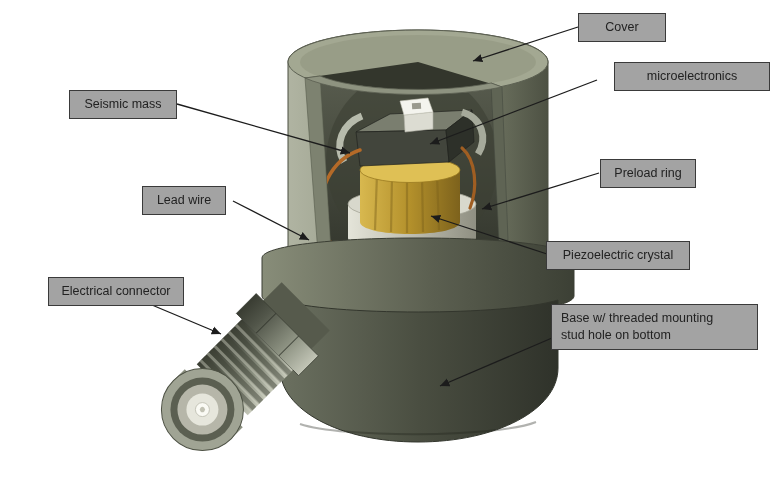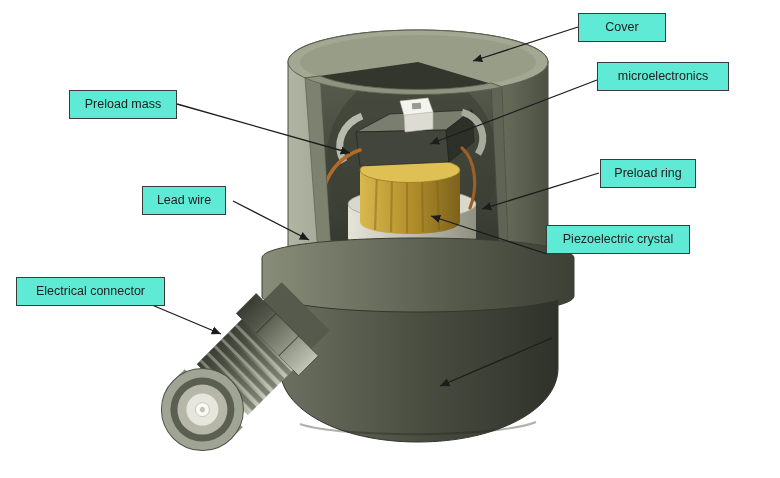--- a/index.html
+++ b/index.html
@@ -2,21 +2,21 @@
 <html><head>
 <meta charset="utf-8">
 <style>
   html,body{margin:0;padding:0;background:#ffffff;}
   .stage{
     position:relative;width:780px;height:478px;background:#ffffff;
     font-family:"Liberation Sans", sans-serif;overflow:hidden;
   }
   .stage svg{position:absolute;left:0;top:0;}
   .label{
-    position:absolute;box-sizing:border-box;background:#5eead4;
+    position:absolute;box-sizing:border-box;background:#a3a3a3;
     border:1px solid #3a3a3a;color:#222;font-size:12.5px;line-height:1.35;
     text-align:center;padding:5px 4px;z-index:5;
   }
   .label.multiline{text-align:left;padding:5px 9px;}
 </style>
 </head>
 <body>
 
 <div class="stage">
 
@@ -161,26 +161,30 @@
       <line x1="599" y1="173" x2="482" y2="209" marker-end="url(#arrowHead)"></line>
       <line x1="233" y1="201" x2="309" y2="240" marker-end="url(#arrowHead)"></line>
       <line x1="547" y1="254" x2="431" y2="216" marker-end="url(#arrowHead)"></line>
       <line x1="152" y1="305" x2="221" y2="334" marker-end="url(#arrowHead)"></line>
       <line x1="552" y1="338" x2="440" y2="386" marker-end="url(#arrowHead)"></line>
     </g>
   </svg>
 
   <div class="label" style="left:578px;top:13px;width:88px">Cover</div>
 
-  <div class="label" style="left:597px;top:62px;width:132px">microelectronics</div>
+  <div class="label" style="left:614px;top:62px;width:156px">microelectronics</div>
 
-  <div class="label" style="left:69px;top:90px;width:108px">Preload mass</div>
+  <div class="label" style="left:69px;top:90px;width:108px">Seismic mass</div>
 
   <div class="label" style="left:600px;top:159px;width:96px">Preload ring</div>
 
   <div class="label" style="left:142px;top:186px;width:84px">Lead wire</div>
 
-  <div class="label" style="left:546px;top:225px;width:144px">Piezoelectric crystal</div>
+  <div class="label" style="left:546px;top:241px;width:144px">Piezoelectric crystal</div>
 
-  <div class="label" style="left:16px;top:277px;width:149px">Electrical connector</div>
+  <div class="label" style="left:48px;top:277px;width:136px">Electrical connector</div>
 
+  <div class="label multiline" style="left:551px;top:304px;width:207px">
+    <div>Base w/ threaded mounting</div>
+    <div>stud hole on bottom</div>
+  </div>
 
 </div>
 
 </body></html>

